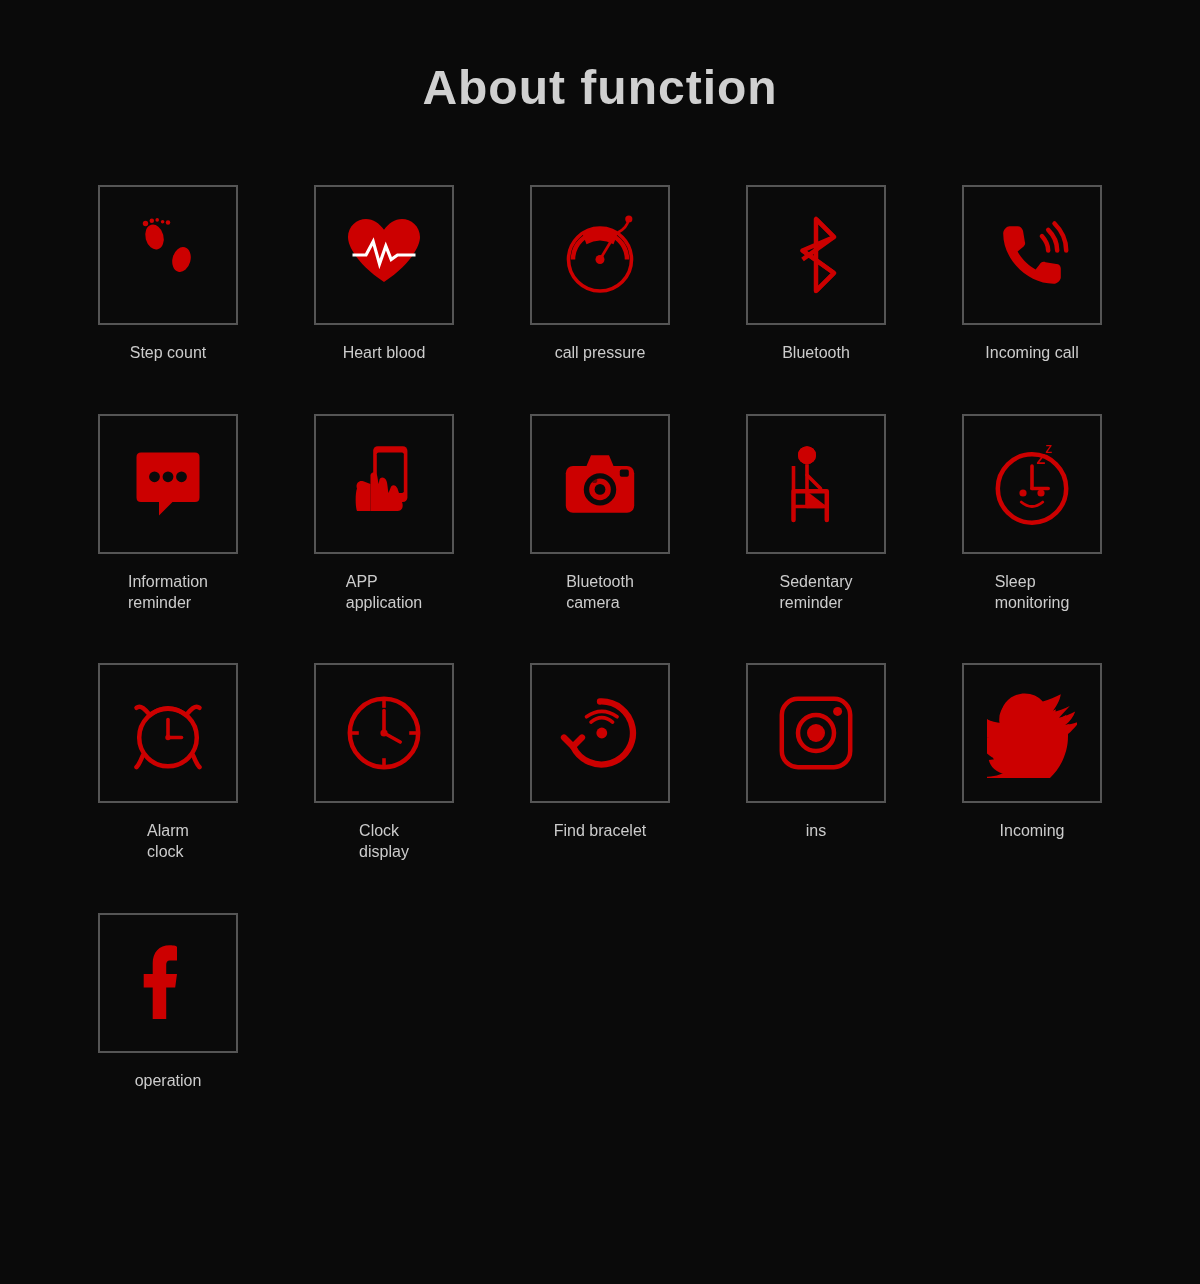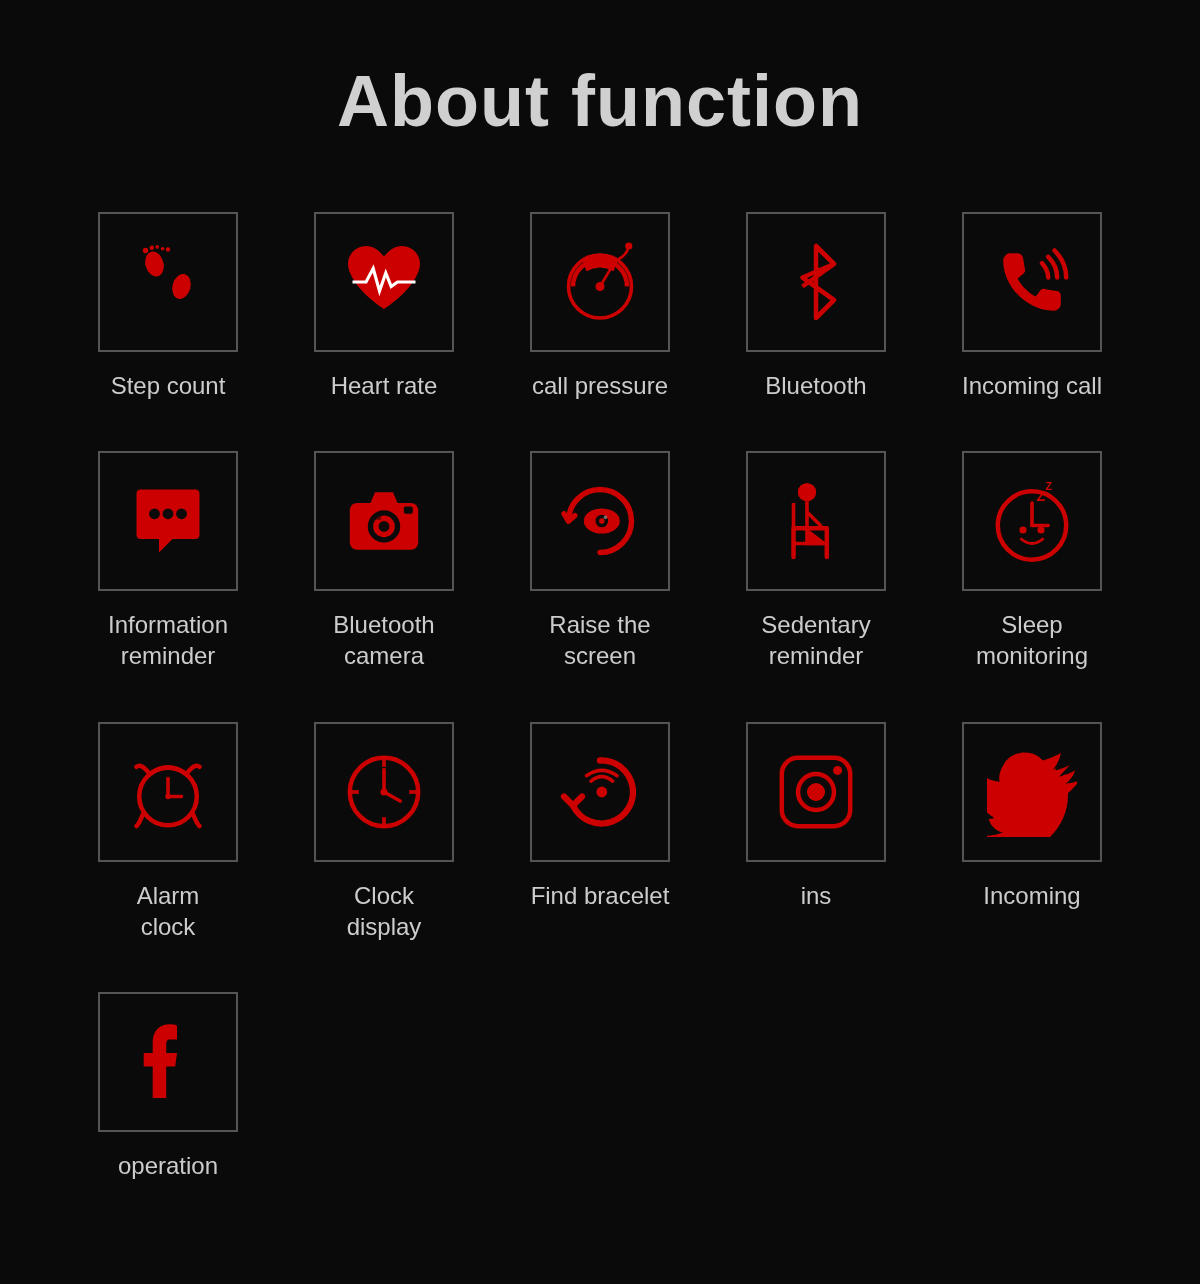--- a/index.html
+++ b/index.html
@@ -5,21 +5,21 @@
     * { margin: 0; padding: 0; box-sizing: border-box; }
     body {
       background: #0a0a0a;
       color: #ffffff;
       font-family: Arial, sans-serif;
       min-height: 1284px;
       width: 1200px;
     }
     .page-title {
       text-align: center;
-      font-size: 72px;
+      font-size: 48px;
       font-weight: 900;
       color: #d0d0d0;
       padding: 60px 0 50px 0;
       letter-spacing: 1px;
     }
     .grid {
       display: grid;
       grid-template-columns: repeat(5, 1fr);
       gap: 0;
       padding: 0 60px;
@@ -40,22 +40,21 @@
       margin-bottom: 18px;
       background: #0a0a0a;
     }
     .icon-box svg {
       width: 90px;
       height: 90px;
       fill: #cc0000;
     }
     .item-label {
       color: #cccccc;
-      font-size: 24px;
-      text-align: center;
+      font-size: 16px;
       line-height: 1.3;
     }
   </style>
 </head>
 <body>
 
 <h1 class="page-title">About function</h1>
 
 <div class="grid">
 
@@ -80,21 +79,21 @@
 
   <div class="item">
     <div class="icon-box">
       <svg viewBox="0 0 100 100">
 
         <path d="M50 80 C20 60 10 40 10 30 C10 18 20 10 30 10 C38 10 45 15 50 22 C55 15 62 10 70 10 C80 10 90 18 90 30 C90 40 80 60 50 80Z"></path>
 
         <path d="M15 50 L30 50 L38 35 L45 60 L52 40 L58 55 L65 50 L85 50" stroke="#fff" stroke-width="3.5" fill="none"></path>
       </svg>
     </div>
-    <span class="item-label">Heart rate</span>
+    <span class="item-label">Heart blood</span>
   </div>
 
   <div class="item">
     <div class="icon-box">
       <svg viewBox="0 0 100 100">
 
         <circle cx="50" cy="55" r="35" stroke="#cc0000" stroke-width="4" fill="none"></circle>
 
         <path d="M20 55 A30 30 0 1 1 80 55" stroke="#cc0000" stroke-width="5" fill="none"></path>
 
@@ -147,55 +146,54 @@
 
         <circle cx="35" cy="42" r="6" fill="#0a0a0a"></circle>
         <circle cx="50" cy="42" r="6" fill="#0a0a0a"></circle>
         <circle cx="65" cy="42" r="6" fill="#0a0a0a"></circle>
       </svg>
     </div>
     <span class="item-label">Information<br>reminder</span>
   </div>
 
 
+  <div class="item">
+    <div class="icon-box">
+      <svg viewBox="0 0 100 100">
+
+        <rect x="38" y="8" width="38" height="62" rx="5" ry="5"></rect>
+        <rect x="42" y="15" width="30" height="45" rx="2" ry="2" fill="#0a0a0a"></rect>
+        <circle cx="57" cy="65" r="3" fill="#0a0a0a"></circle>
+
+        <path d="M20 55 C18 50 22 45 27 47 L35 50 L35 80 L20 80 C18 75 18 60 20 55Z" fill="#cc0000"></path>
+        <path d="M35 50 L35 80 L65 80 C70 80 72 75 70 70 L65 55 C63 50 58 50 57 55 L55 60 C54 55 54 48 52 45 C50 42 46 42 45 45 L44 50 C43 45 43 40 41 38 C39 36 36 37 35 40 Z" fill="#cc0000"></path>
+      </svg>
+    </div>
+    <span class="item-label">APP<br>application</span>
+  </div>
 
   <div class="item">
     <div class="icon-box">
       <svg viewBox="0 0 100 100">
 
         <rect x="12" y="30" width="76" height="52" rx="8" ry="8"></rect>
         <path d="M35 30 L40 18 L60 18 L65 30Z"></path>
 
         <circle cx="50" cy="56" r="18" fill="#0a0a0a"></circle>
         <circle cx="50" cy="56" r="12" fill="#cc0000"></circle>
         <circle cx="50" cy="56" r="6" fill="#0a0a0a"></circle>
 
         <rect x="72" y="34" width="10" height="8" rx="2" fill="#0a0a0a"></rect>
 
         <circle cx="44" cy="46" r="3" fill="#0a0a0a" opacity="0.5"></circle>
       </svg>
     </div>
     <span class="item-label">Bluetooth<br>camera</span>
   </div>
 
-  <div class="item">
-    <div class="icon-box">
-      <svg viewBox="0 0 100 100">
-
-        <path d="M15 50 A35 35 0 1 1 50 85" stroke="#cc0000" stroke-width="6" fill="none" stroke-linecap="round"></path>
-        <path d="M10 42 L15 50 L22 44" stroke="#cc0000" stroke-width="6" fill="none" stroke-linecap="round" stroke-linejoin="round"></path>
-
-        <ellipse cx="52" cy="50" rx="20" ry="14"></ellipse>
-        <circle cx="52" cy="50" r="7" fill="#0a0a0a"></circle>
-        <circle cx="52" cy="50" r="3" fill="#cc0000"></circle>
-        <circle cx="56" cy="46" r="2" fill="#fff" opacity="0.4"></circle>
-      </svg>
-    </div>
-    <span class="item-label">Raise the<br>screen</span>
-  </div>
 
   <div class="item">
     <div class="icon-box">
       <svg viewBox="0 0 100 100">
 
         <circle cx="40" cy="18" r="10"></circle>
 
         <path d="M40 28 L40 58"></path>
         <path d="M40 40 L55 38"></path>
 

